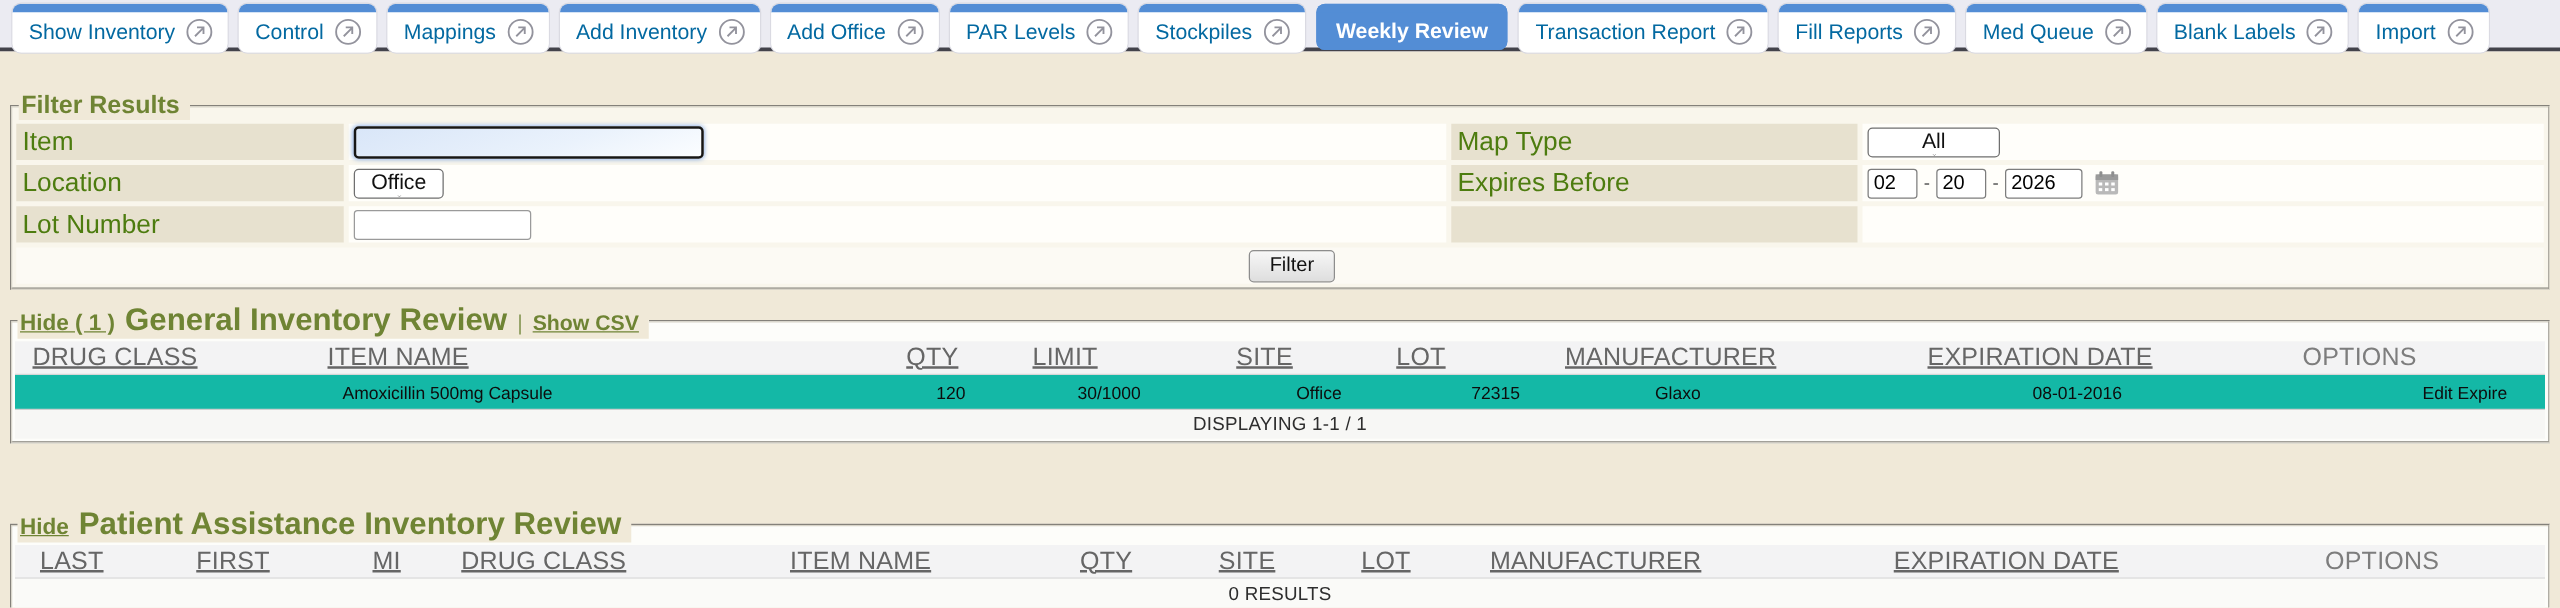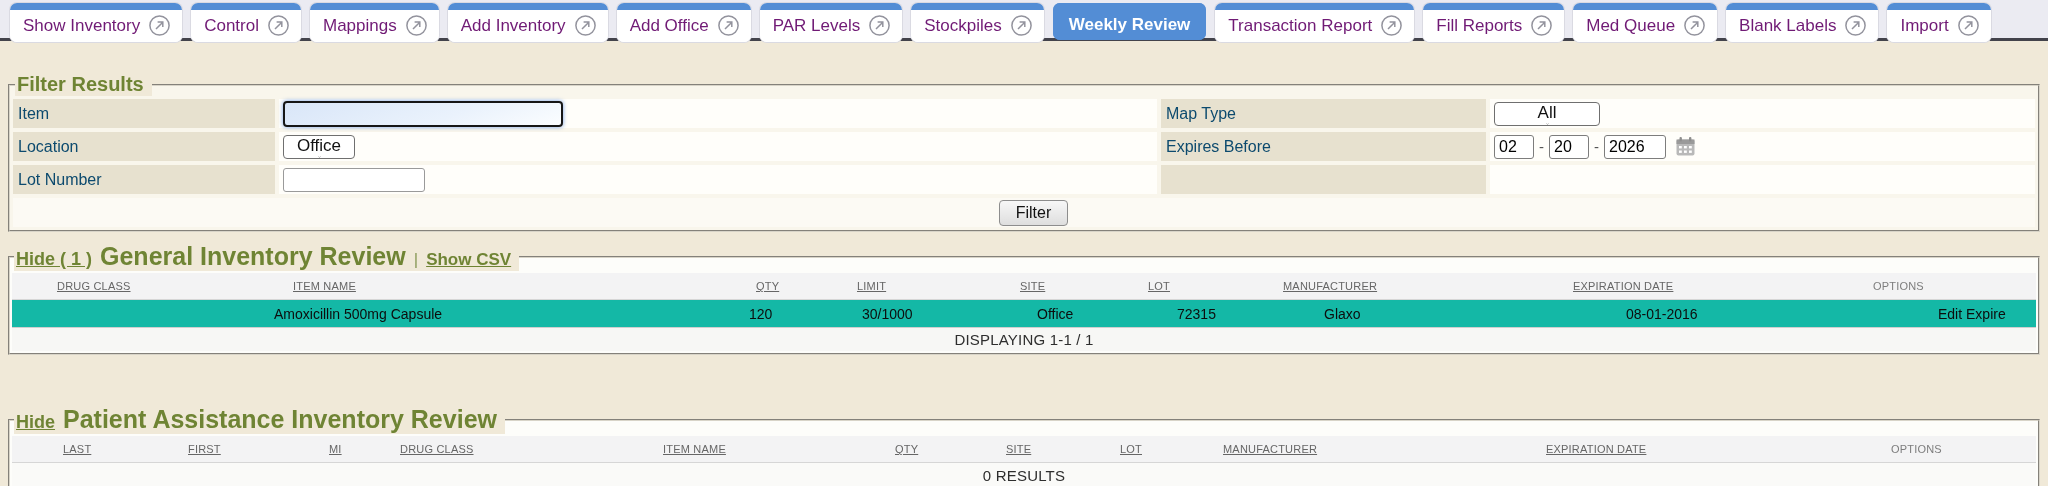--- a/index.html
+++ b/index.html
@@ -14,34 +14,34 @@
     background:#ebebf2;
     border-bottom:3px solid #43434b;
     height:41px;
     display:flex;align-items:flex-start;gap:9px;
     padding:3px 0 0 10px;box-sizing:border-box;
   }
   .tab{display:flex;flex-direction:column;cursor:pointer;border-radius:7px;overflow:hidden;
        box-shadow:0 0 0 1px #dadae2;background:#fff;}
   .tab-strip{height:7px;background:#538dd5;}
   .tab-body{display:flex;align-items:center;gap:8px;padding:4px 11px 5px 13px;
-            font-size:17px;color:#701a75;white-space:nowrap;background:#fff;line-height:21px;}
+            font-size:17px;color:#0369a1;white-space:nowrap;background:#fff;line-height:21px;}
   .tab.active{background:#538dd5;box-shadow:none;}
   .tab.active .tab-strip{background:#538dd5;}
   .tab.active .tab-body{background:#538dd5;color:#fff;font-weight:bold;padding:4px 16px 5px 16px;}
   .ext-ic{display:inline-flex;width:23px;height:23px;}
   
   fieldset{border:2px groove #d8d4c8;margin:0 8px;padding:3px;}
   legend{background:#f0e9d8;margin-left:2px;padding:0 8px 0 2px;}
   .filter-fs{margin-top:32px;background:#f9f6ec;}
   .filter-fs legend{font-size:20px;font-weight:bold;color:#6f8434;}
   
   .filter-grid{display:grid;grid-template-columns:262px 878px 325px 1fr;gap:4px;}
   .flabel{background:#e7e1cf;display:flex;align-items:center;min-height:27px;
-          padding:1px 4px 1px 5px;font-size:16px;color:#0c4a6e;}
+          padding:1px 4px 1px 5px;font-size:21px;color:#4d7c0f;}
   .finput{background:#fffefa;display:flex;align-items:center;min-height:27px;padding:1px 4px;gap:5px;}
   .btnrow{grid-column:1 / -1;background:#fcfaf4;display:flex;justify-content:center;
           align-items:center;min-height:29px;}
   .item-input{
     width:266px;height:22px;border:2px solid #161616;border-radius:4px;
     background:linear-gradient(160deg,#d9e6f8 0%,#eaf2fc 60%,#fbfdff 100%);
     box-shadow:0 0 4px rgba(90,140,220,.85);outline:none;padding:0 5px;font-size:16px;
   }
   .lot-input{width:130px;height:22px;border:1px solid #9a9a9a;border-radius:3px;
              background:#fff;padding:0 5px;font-size:16px;outline:none;}
@@ -63,21 +63,21 @@
   .gen-fs{margin-top:10px;}
   .pat-fs{margin-top:50px;}
   .hide-link{font-size:18px;font-weight:bold;color:#6f8434;text-decoration:underline;cursor:pointer;white-space:nowrap;}
   .sec-title{font-size:25px;font-weight:bold;color:#6f8434;white-space:nowrap;}
   .sep{font-size:17px;color:#8a9a5a;}
   .csv-link{font-size:17px;font-weight:bold;color:#6f8434;text-decoration:underline;cursor:pointer;white-space:nowrap;}
   .g-row{display:grid;align-items:center;}
   .gen-cols{grid-template-columns:236px 463px 101px 163px 128px 135px 290px 300px 1fr;padding-left:14px;}
   .pat-cols{grid-template-columns:125px 141px 71px 263px 232px 111px 114px 103px 323px 345px 1fr;padding-left:20px;}
   .g-head{background:#f3f3f4;min-height:26px;border-bottom:1px solid #d6d6d6;}
-  .g-head span{font-size:11px;color:#666;text-decoration:underline;letter-spacing:.2px;cursor:pointer;margin-left:31px;}
+  .g-head span{font-size:20px;color:#666;text-decoration:underline;letter-spacing:.2px;cursor:pointer;}
   .g-head span.nou{text-decoration:none;color:#7d7d7d;cursor:default;}
   .g-data{background:#14b8a6;min-height:27px;border-bottom:1px solid #cfcfcf;font-size:14px;color:#0d0d0d;gap:12px;}
   .tbl-foot{background:#f7f7f5;min-height:23px;display:flex;align-items:center;justify-content:center;
             font-size:15px;color:#2e2e2e;letter-spacing:.2px;}
   .empty-row{background:#fafaf8;min-height:24px;display:flex;align-items:center;justify-content:center;
              font-size:15px;color:#2e2e2e;letter-spacing:.2px;}
 </style>
 </head>
 <body>
 

